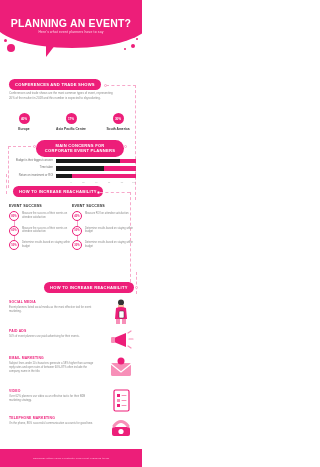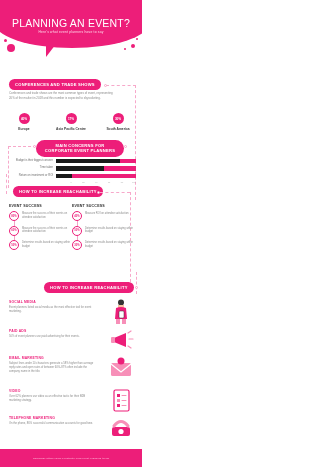--- a/index.html
+++ b/index.html
@@ -21,21 +21,21 @@
     border-radius:0 0 50% 50%/0 0 26px 26px;
   }
   .hero-tail {
     position:absolute; left:46px; top:44px;
     width:0;height:0;
     border-left:10px solid #ed1e79;
     border-bottom:13px solid transparent;
   }
   .hero-title {
     position:absolute; left:0; top:17px; width:142px;
-    text-align:center; color:#fff; font-weight:normal;
+    text-align:center; color:#fff; font-weight:bold;
     font-size:10.5px; letter-spacing:.2px; z-index:4;
   }
   .hero-sub {
     position:absolute; left:0; top:30px; width:142px;
     text-align:center; color:#ffd9ea; font-size:3.3px;
     letter-spacing:.2px; z-index:4;
   }
   .dot { position:absolute; border-radius:50%; background:#ed1e79; }
   .d1{left:7px;top:44px;width:8px;height:8px;}
   .d2{left:4px;top:39px;width:3px;height:3px;}

